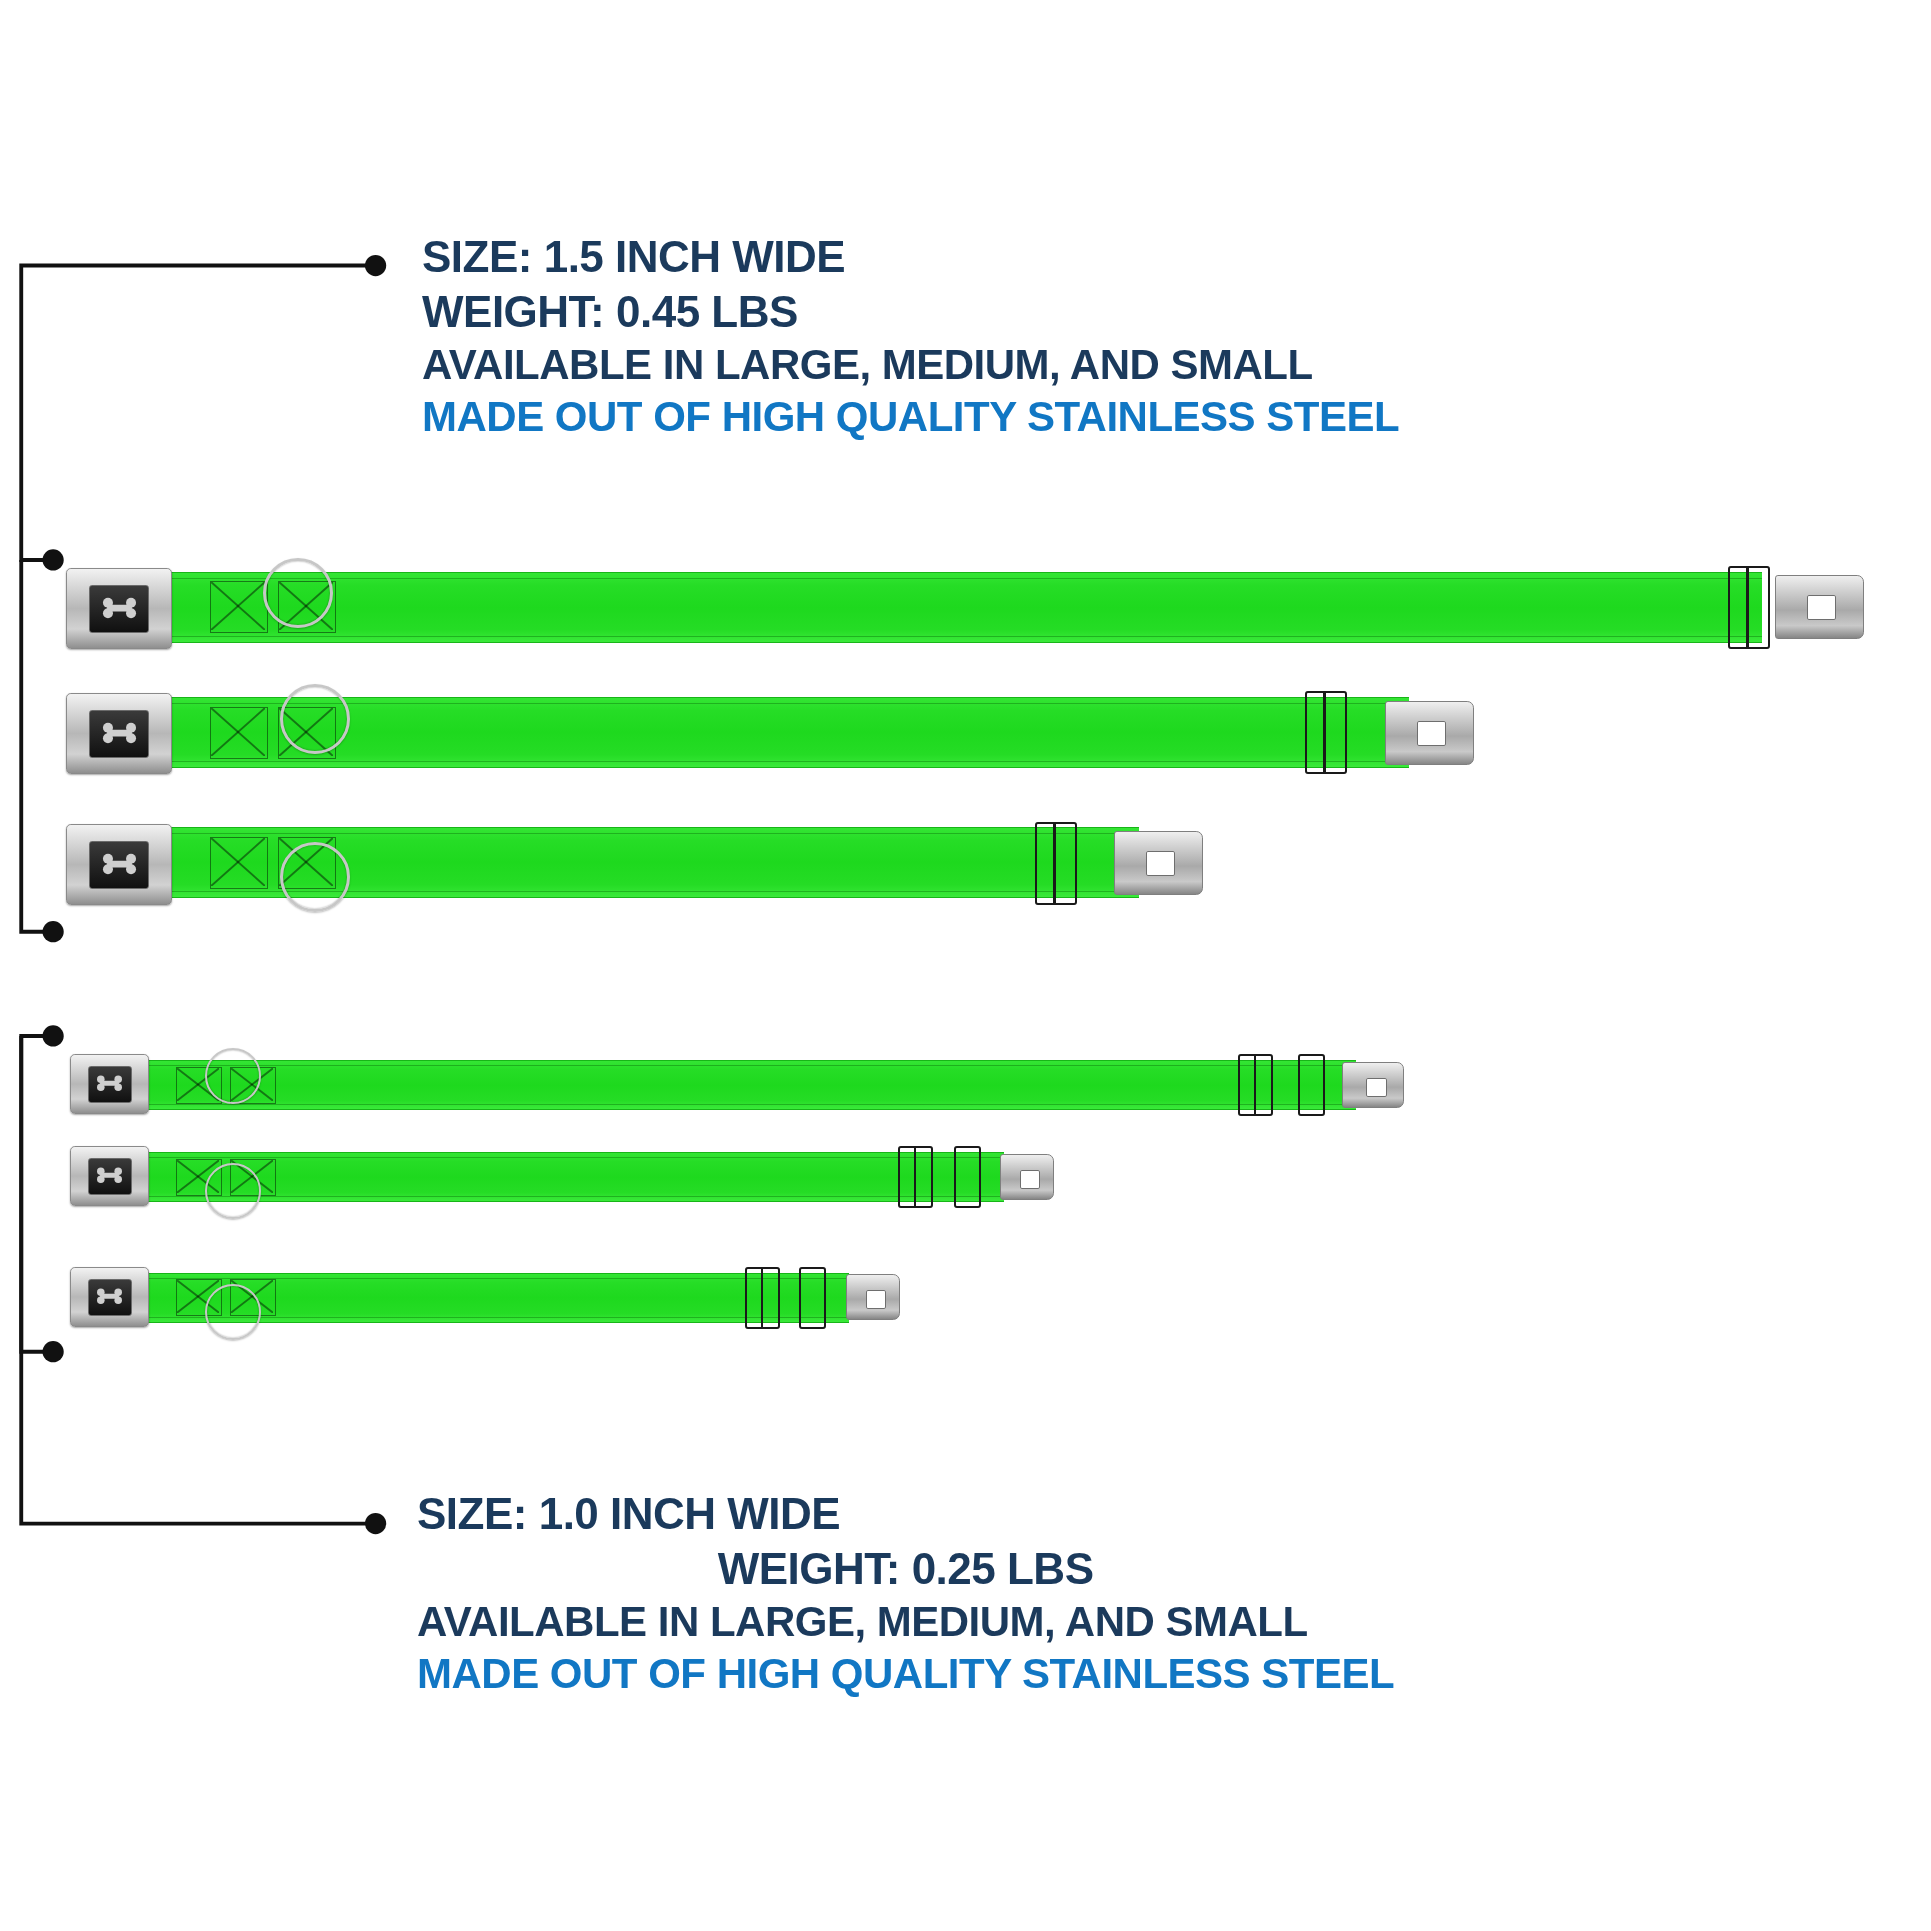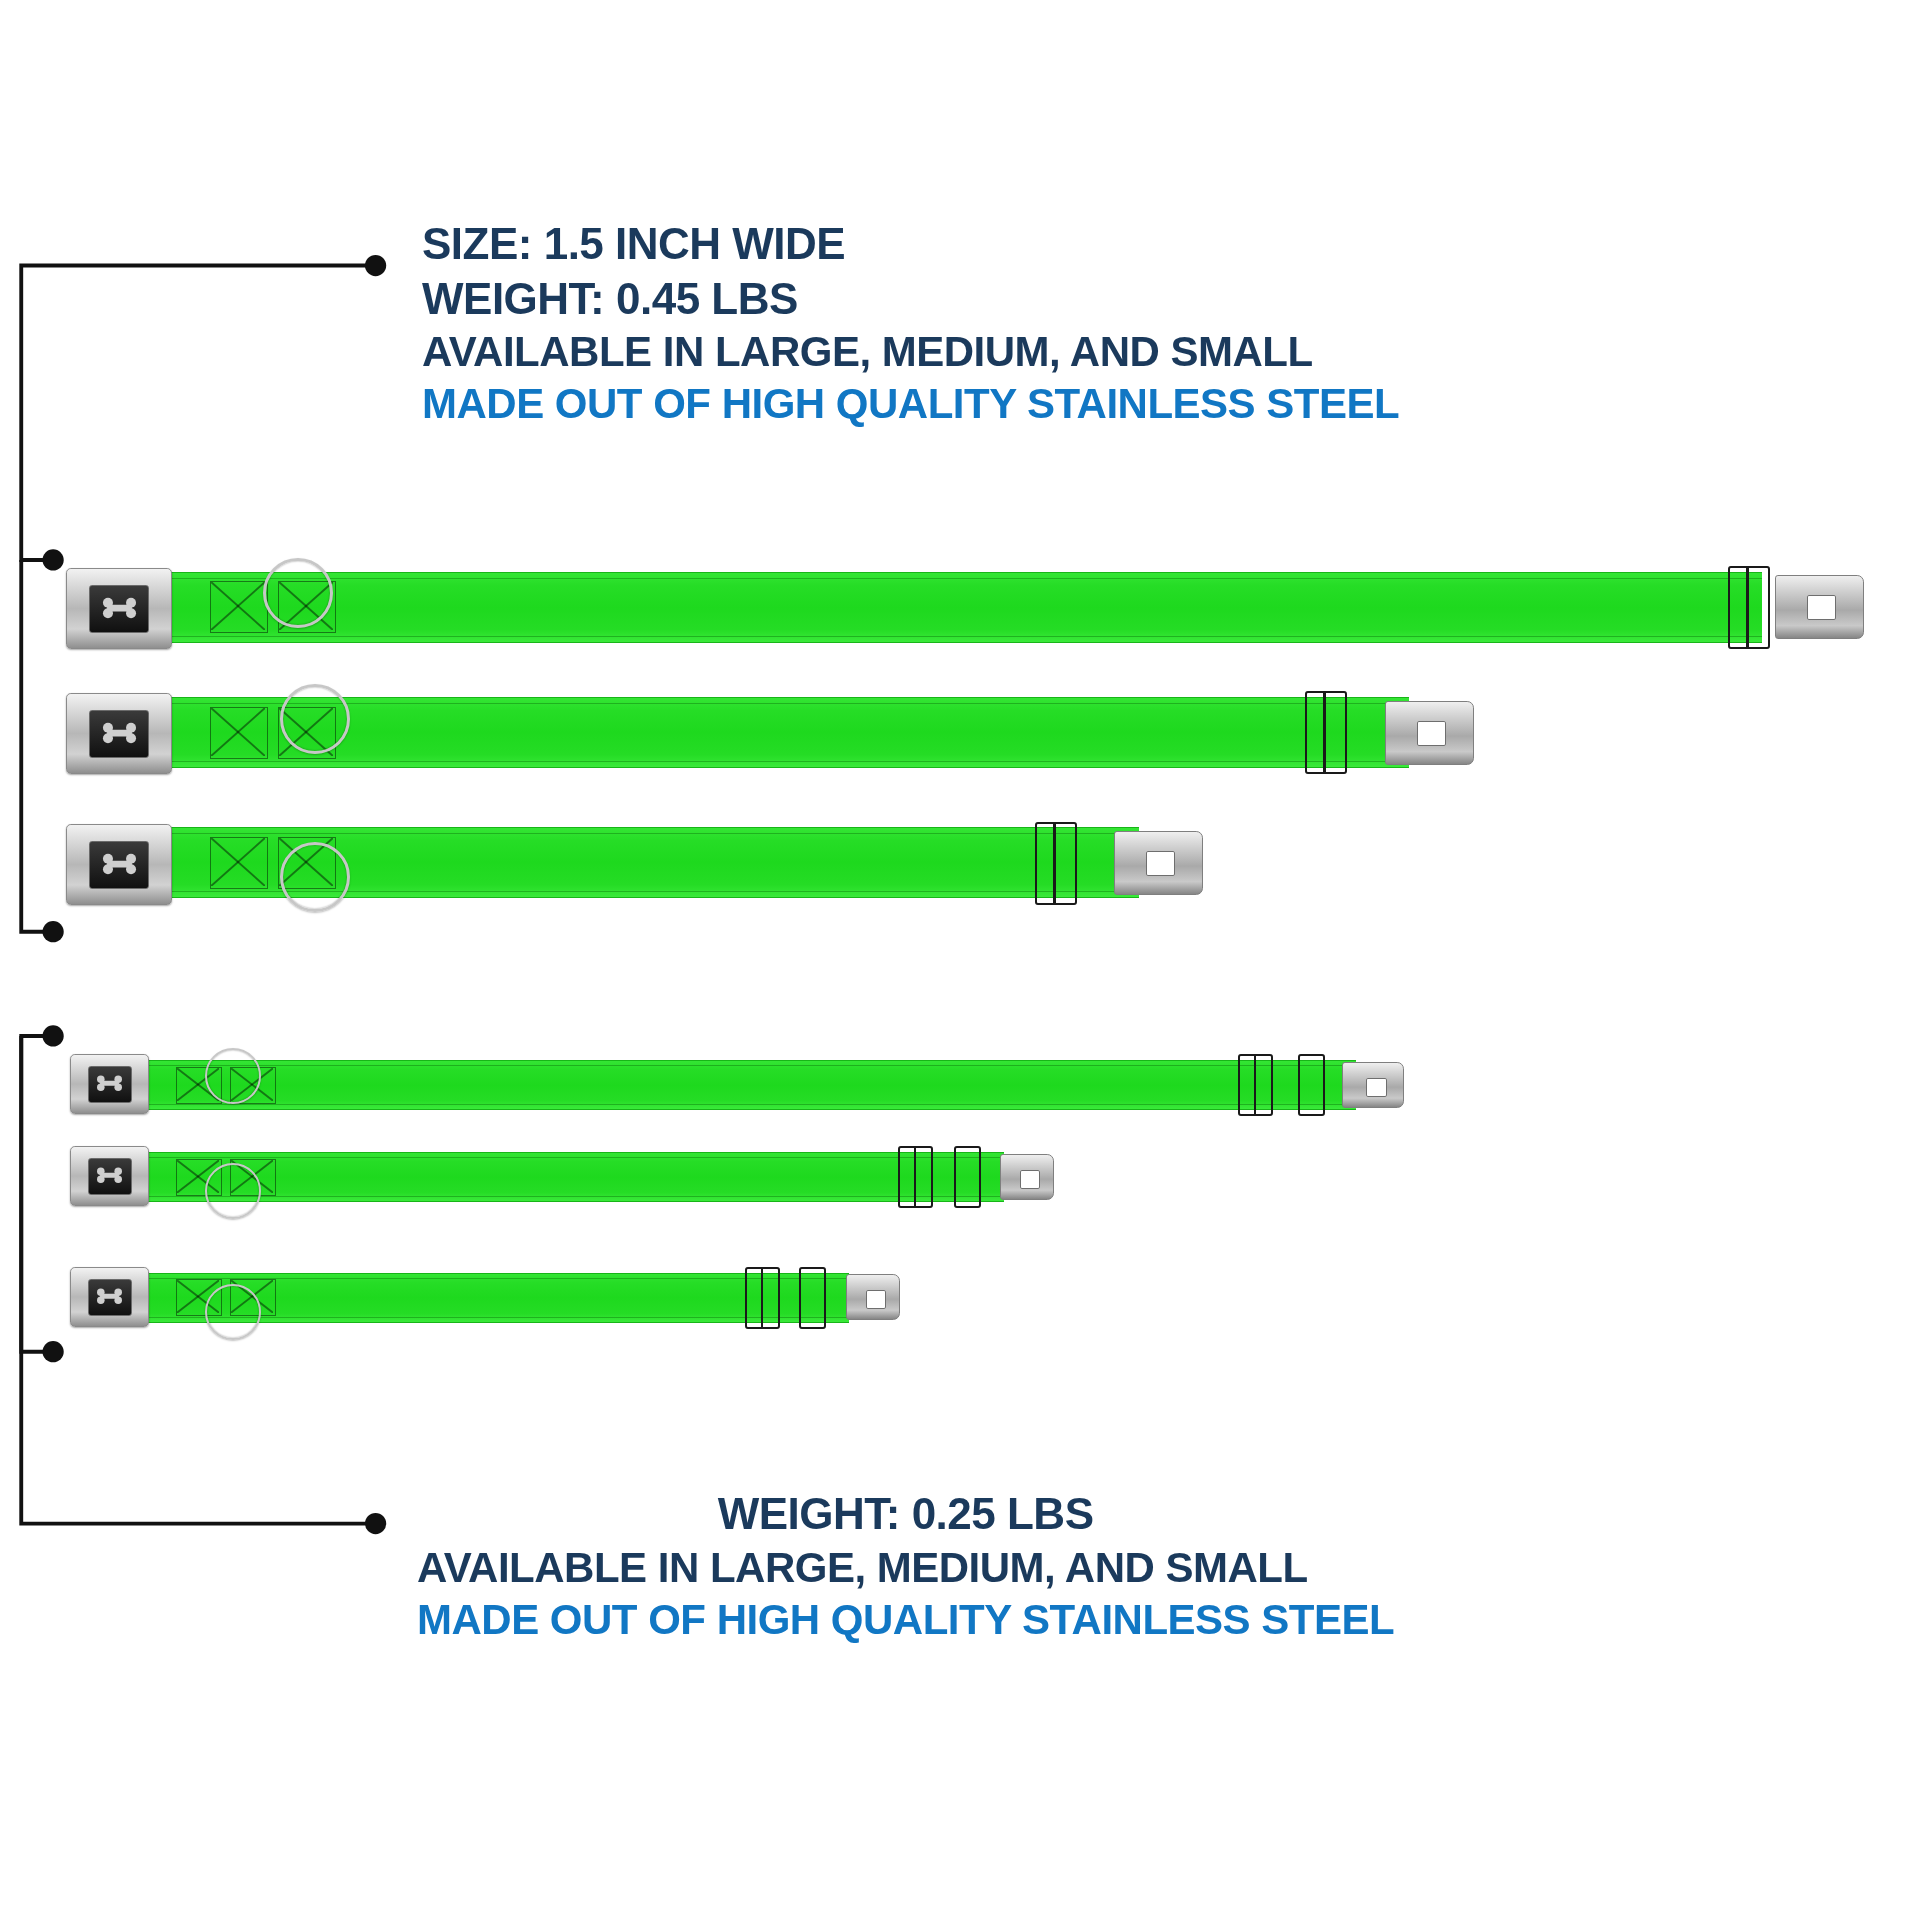--- a/index.html
+++ b/index.html
@@ -36,21 +36,21 @@
     color: #1b3a5c;
   }
   .spec-line.accent {
     color: #1177c4;
   }
 
   #spec-top {
     left: 422px;
     top: 217px;
   }
-  #spec-top .l1 { font-size: 44px; }
+  #spec-top .l1 { font-size: 44px; margin-top: 13px; }
   #spec-top .l2 { font-size: 44px; }
   #spec-top .l3 { font-size: 42px; }
   #spec-top .l4 { font-size: 42px; }
 
   #spec-bottom {
     left: 417px;
     top: 1487px;
   }
   #spec-bottom .l1 { font-size: 44px; }
   #spec-bottom .l2 { font-size: 44px; text-align: center; }
@@ -189,20 +189,21 @@
   </svg>
 
   <div class="spec-block" id="spec-top">
     <div class="spec-line dark l1">SIZE: 1.5 INCH WIDE</div>
     <div class="spec-line dark l2">WEIGHT: 0.45 LBS</div>
     <div class="spec-line dark l3">AVAILABLE IN LARGE, MEDIUM, AND SMALL</div>
     <div class="spec-line accent l4">MADE OUT OF HIGH QUALITY STAINLESS STEEL</div>
   </div>
 
   <div class="spec-block" id="spec-bottom">
+    <div class="spec-line dark l1">SIZE: 1.0 INCH WIDE</div>
     <div class="spec-line dark l2">WEIGHT: 0.25 LBS</div>
     <div class="spec-line dark l3">AVAILABLE IN LARGE, MEDIUM, AND SMALL</div>
     <div class="spec-line accent l4">MADE OUT OF HIGH QUALITY STAINLESS STEEL</div>
   </div>
 
   <div>
 
     <div class="collar">
       <div class="webbing" style="left:154px; top:572px; width:1608px; height:71px;">
         <div class="stitch-top"></div>

